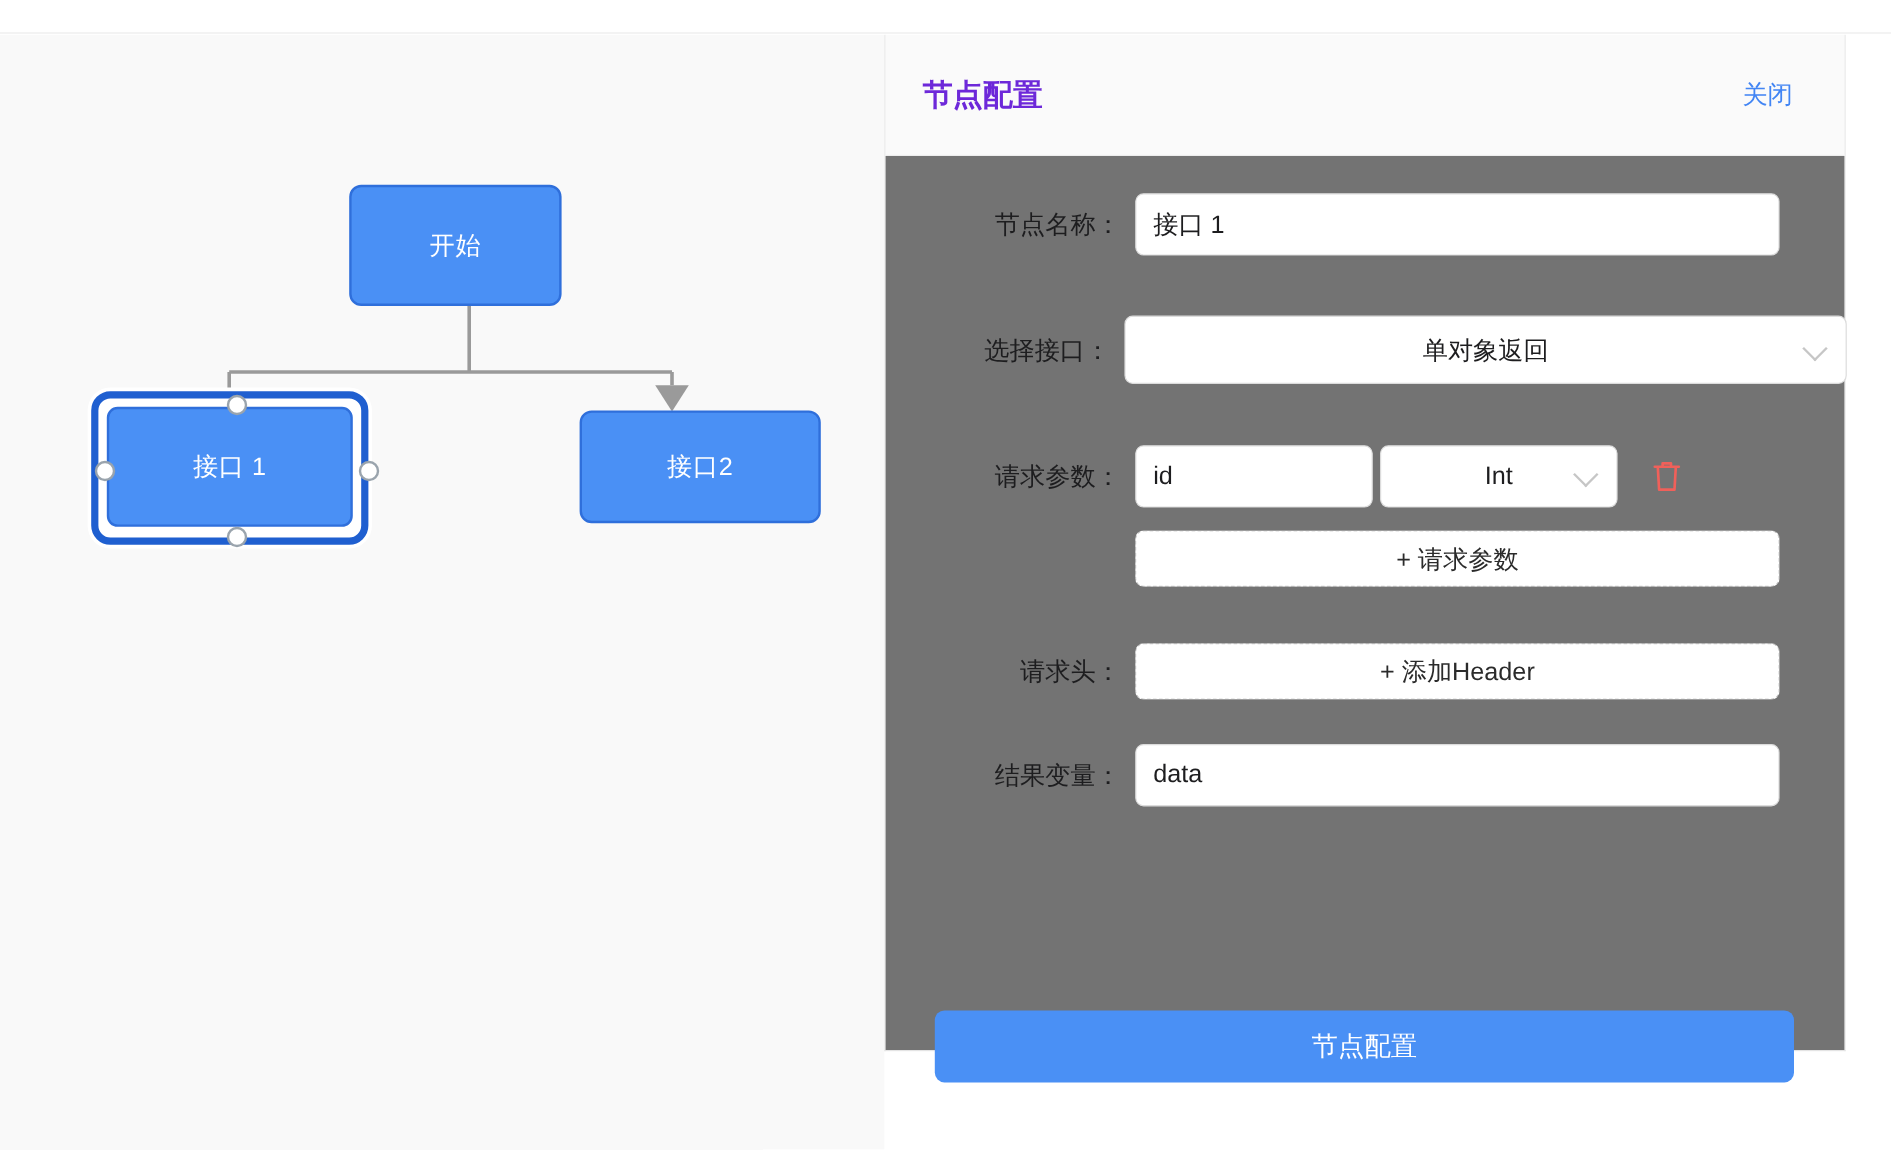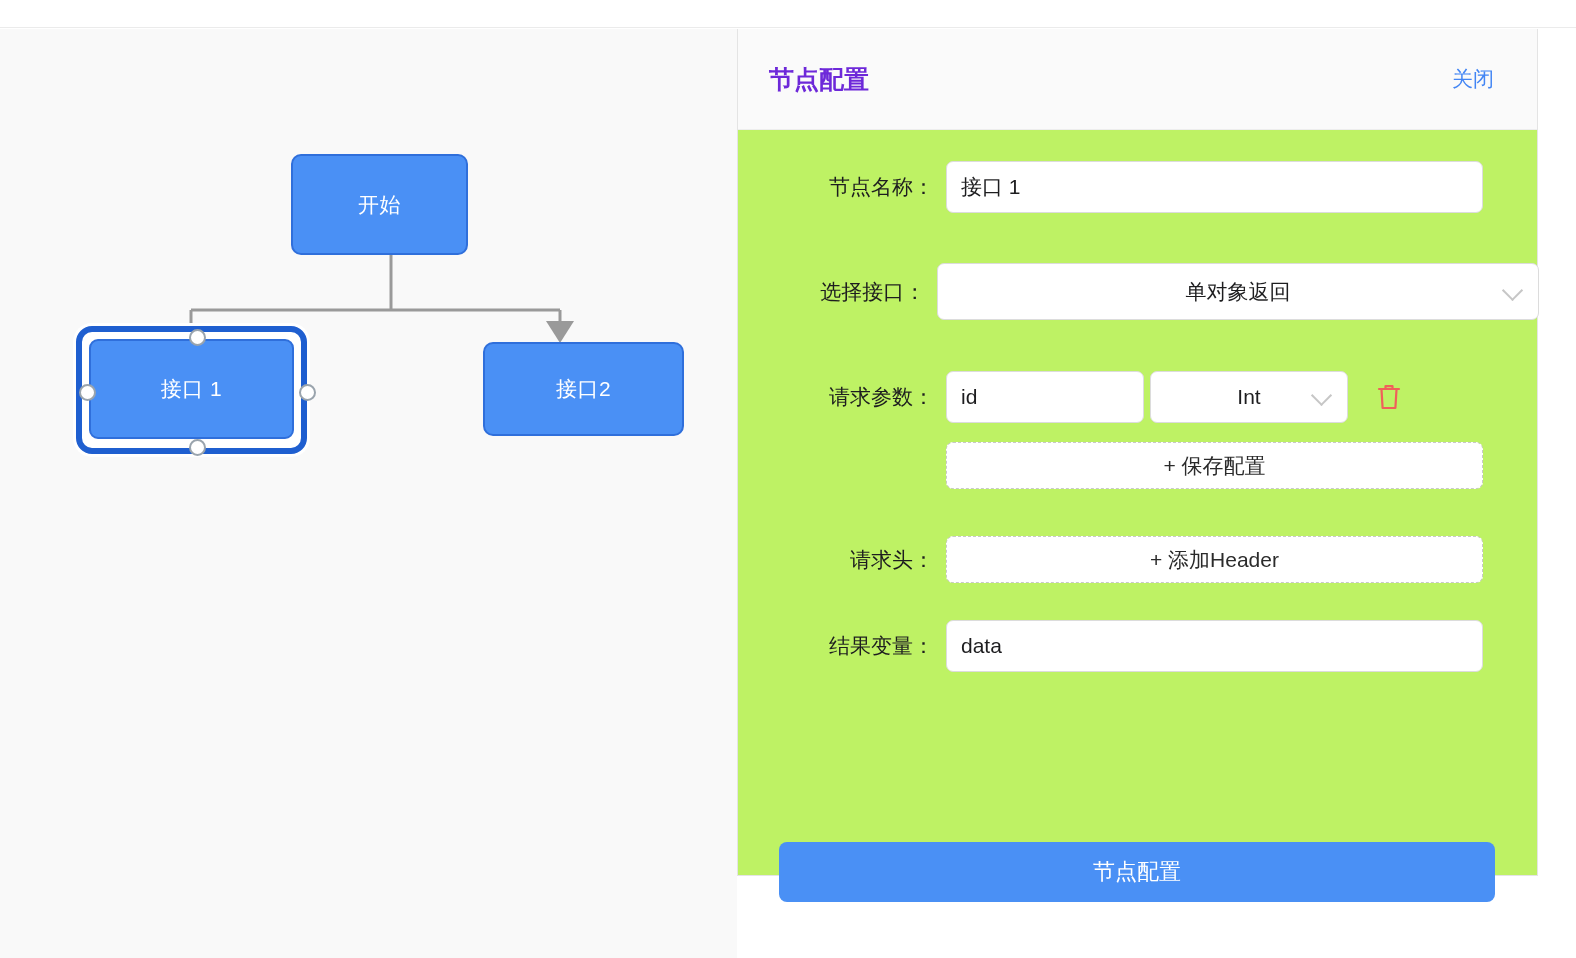--- a/index.html
+++ b/index.html
@@ -117,21 +117,21 @@
     transform: translateY(-50%);
     font-size: 21px;
     color: #4285f4;
     cursor: pointer;
   }
 
   .panel-body {
     position: relative;
     padding: 0;
     height: 745px;
-    background: #bef264;
+    background: #737373;
   }
 
   .field-row {
     position: absolute;
     display: flex;
     align-items: center;
     left: 0;
     width: 801px;
   }
   .field-label {
@@ -288,21 +288,21 @@
           <svg width="26" height="28" viewBox="0 0 26 28" xmlns="http://www.w3.org/2000/svg">
             <path d="M3 6 H23" stroke="#f0605a" stroke-width="2.2" fill="none" stroke-linecap="round"></path>
             <path d="M9.5 6 V3.2 H16.5 V6" stroke="#f0605a" stroke-width="2.2" fill="none" stroke-linejoin="round"></path>
             <path d="M5.5 6.5 L6.6 25 H19.4 L20.5 6.5" stroke="#f0605a" stroke-width="2.2" fill="none" stroke-linejoin="round"></path>
           </svg>
         </div>
       </div>
 
       <div class="field-row" style="top:312px;">
         <div class="field-label"></div>
-        <div class="dashed-btn" style="width:537px;">+ 保存配置</div>
+        <div class="dashed-btn" style="width:537px;">+ 请求参数</div>
       </div>
 
       <div class="field-row" style="top:406px;">
         <div class="field-label">请求头：</div>
         <div class="dashed-btn" style="width:537px;">+ 添加Header</div>
       </div>
 
       <div class="field-row" style="top:490px;">
         <div class="field-label">结果变量：</div>
         <div class="txt-input" style="width:537px;">data</div>

